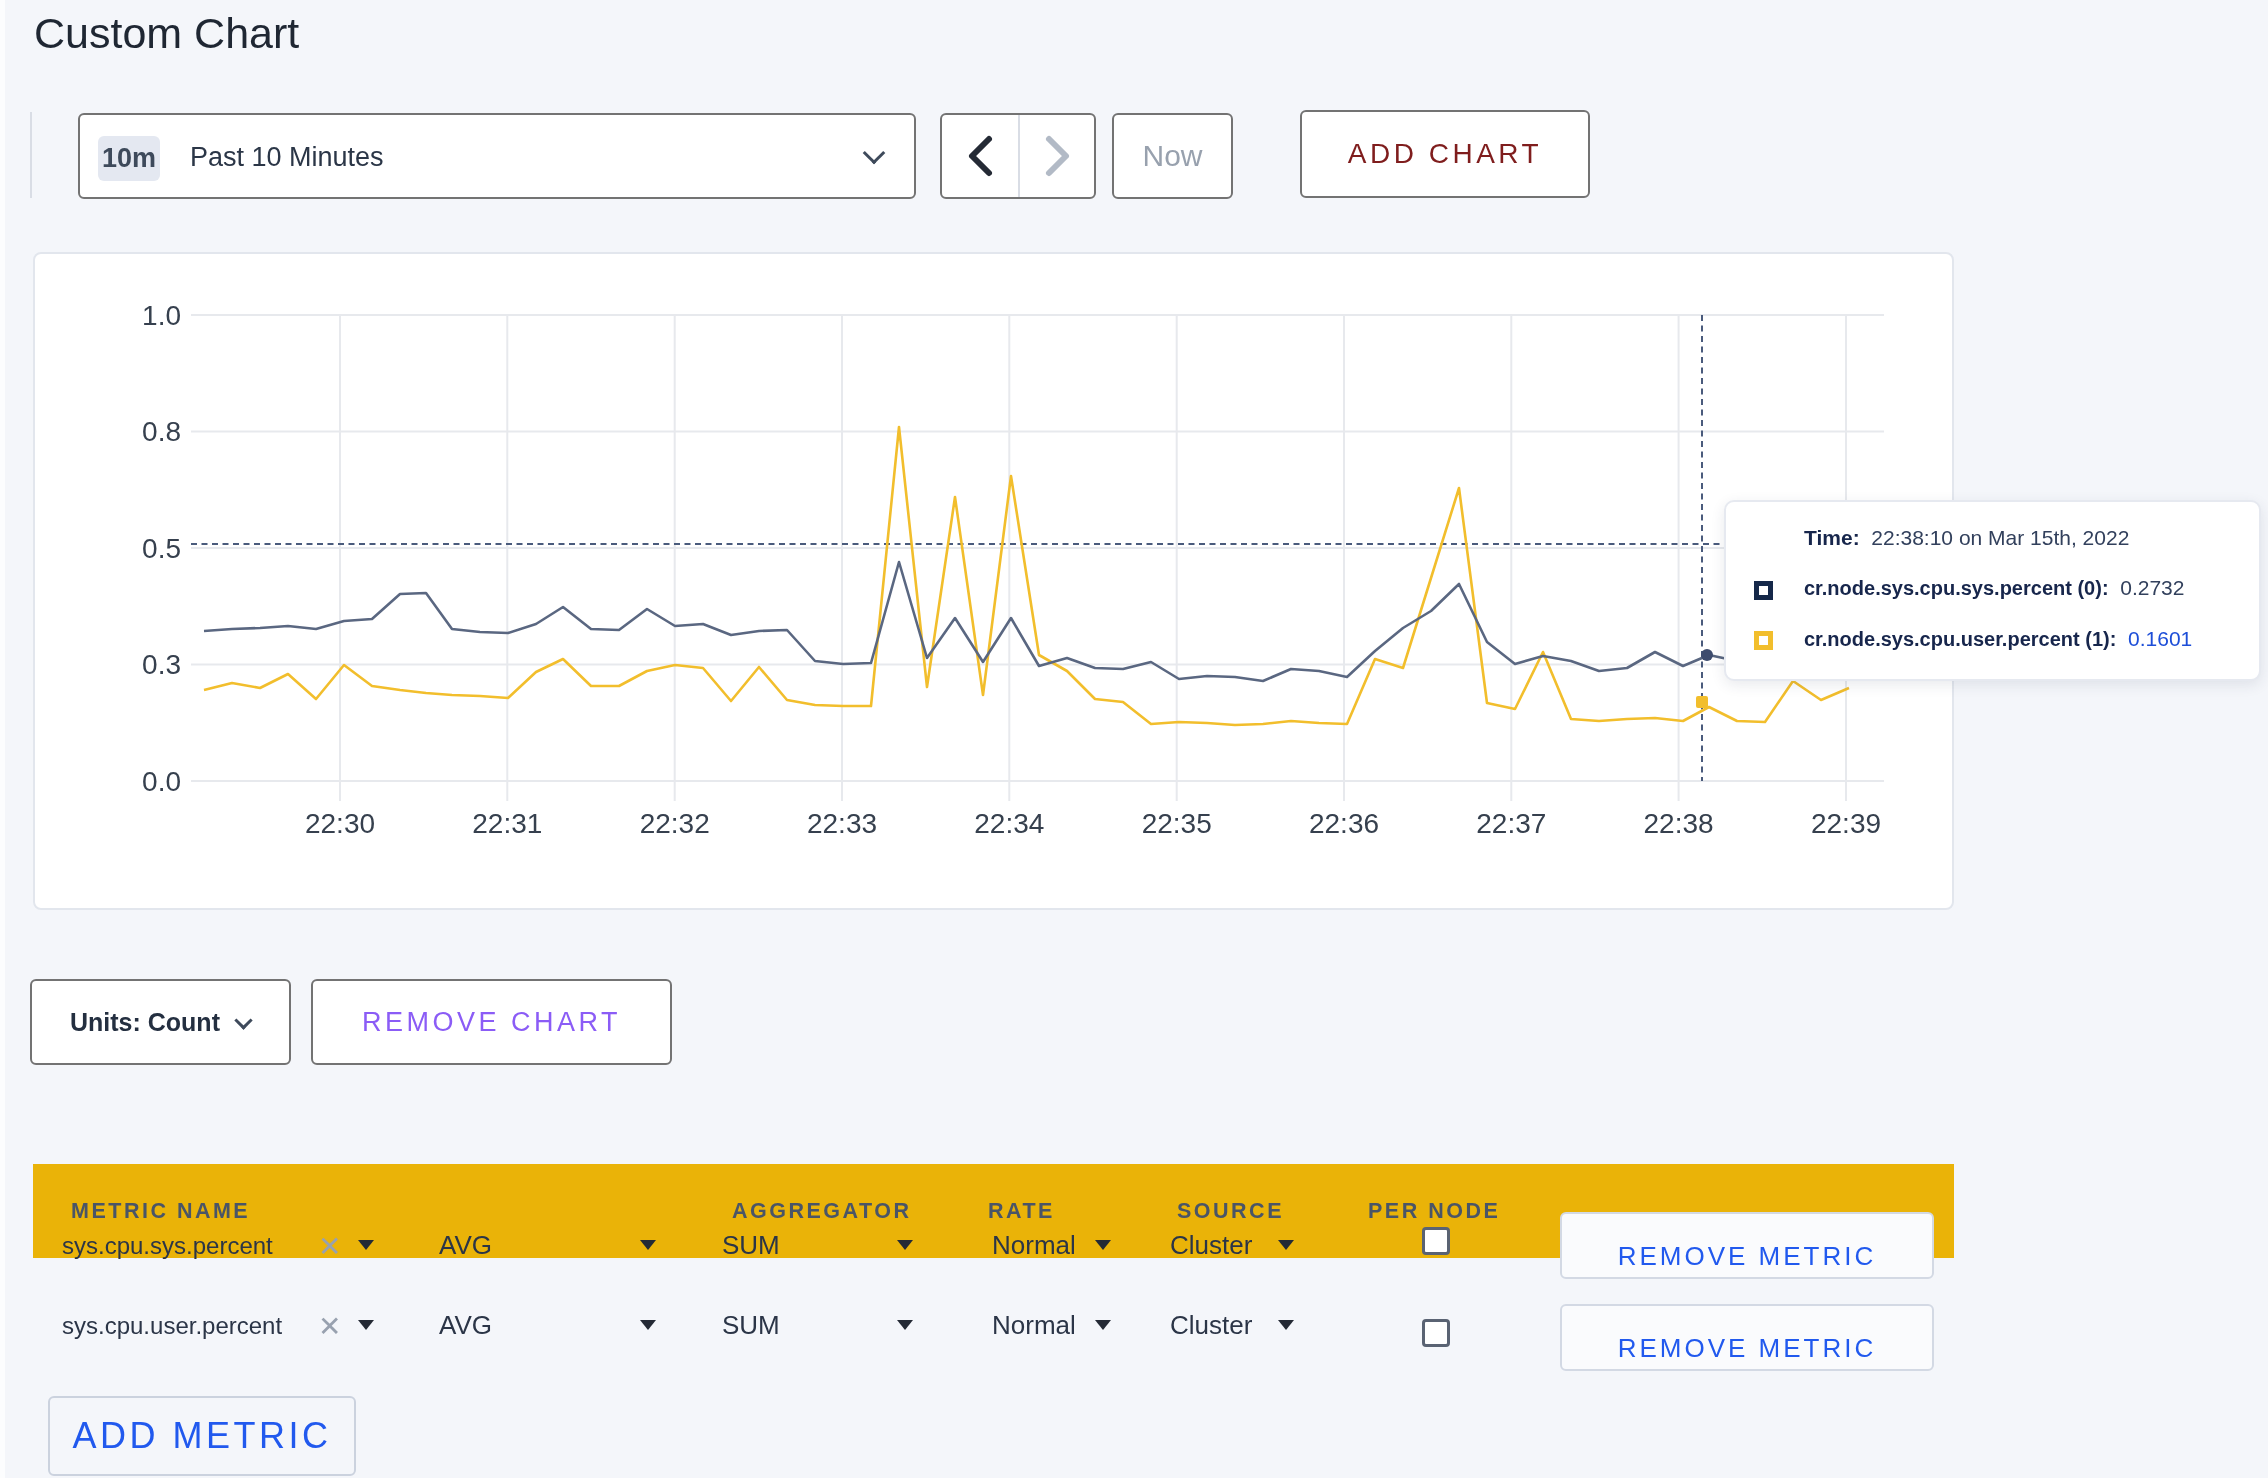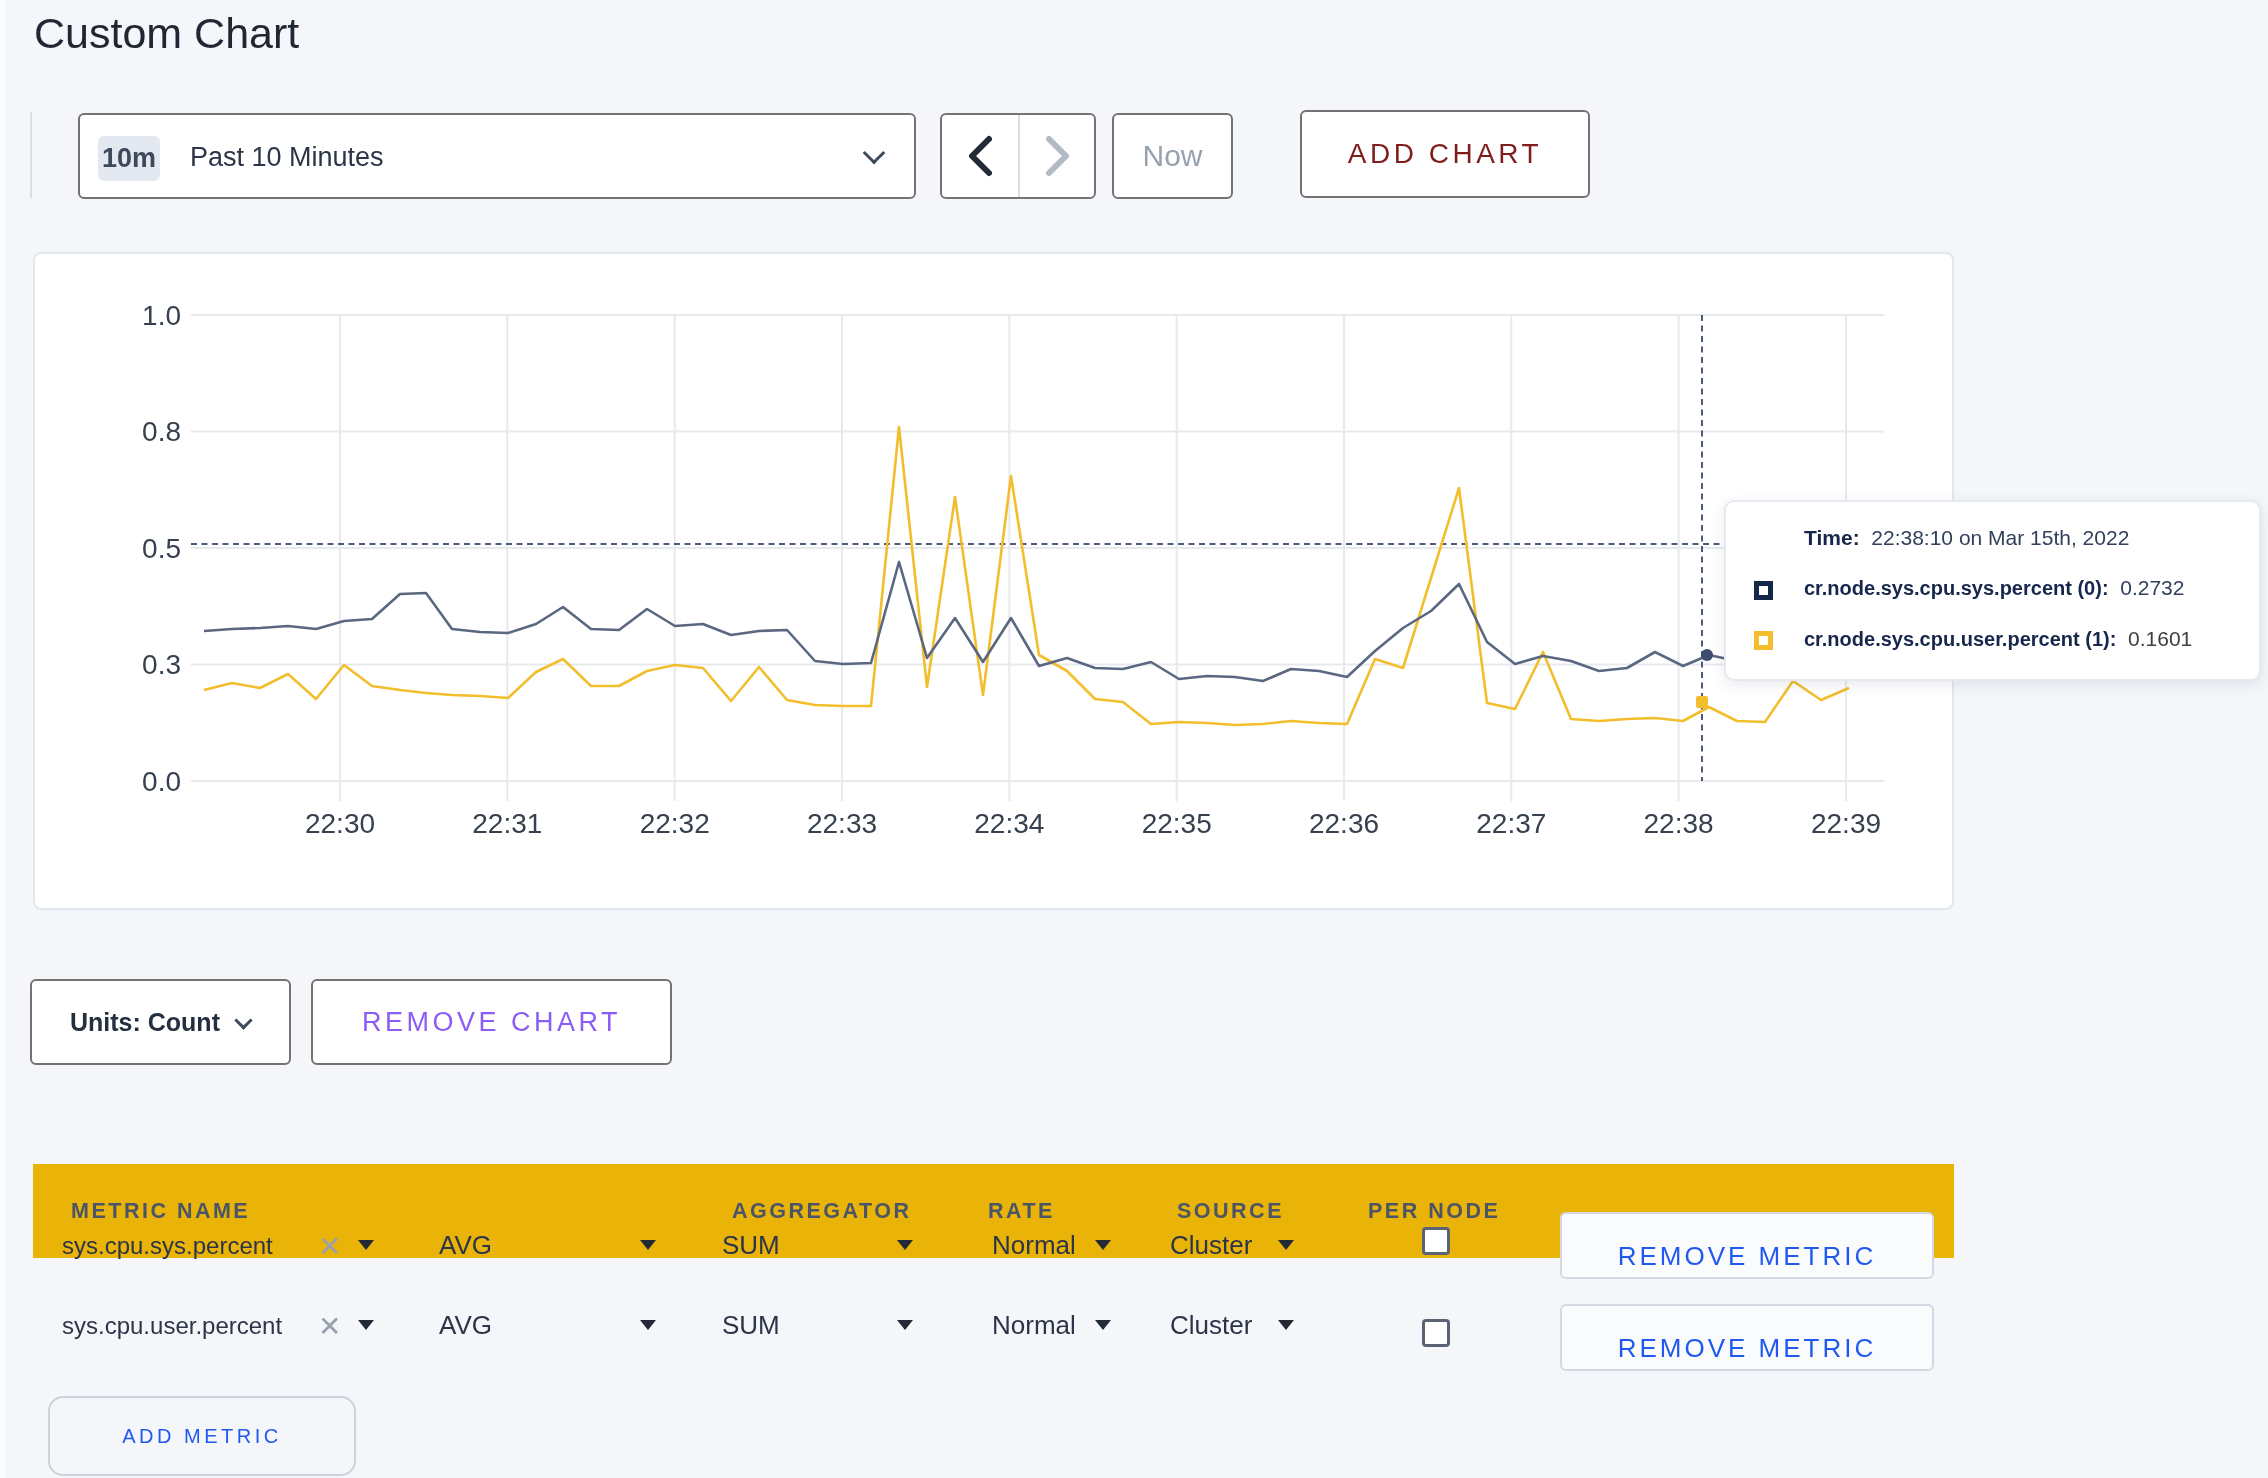--- a/index.html
+++ b/index.html
@@ -30,21 +30,21 @@
 .chev.units { left:205px; top:33px; width:13px; height:13px; }
 .removechart { left:311px; top:979px; width:361px; height:86px; font-size:27px; font-weight:500; color:#8b5cf6; letter-spacing:3.5px; text-align:center; line-height:82px; }
 .thead { left:33px; top:1164px; width:1921px; height:94px; background:#eab308; }
 .th { position:absolute; top:0; height:94px; line-height:94px; font-size:21.5px; font-weight:600; letter-spacing:2.5px; color:#4A5567; }
 .mrow { left:33px; width:1921px; height:0; }
 .cell { position:absolute; font-size:26px; color:#2B3547; white-space:nowrap; }
 .tri { position:absolute; width:0; height:0; border-left:8px solid transparent; border-right:8px solid transparent; border-top:10px solid #242A35; }
 .xicon { position:absolute; font-size:28px; color:#98A1AF; }
 .cbox { position:absolute; width:28px; height:28px; background:#fff; border:3px solid #5A6373; border-radius:4px; }
 .rmbtn { position:absolute; left:1527px; width:374px; height:67px; background:#FAFBFD; border:2px solid #D3D9E4; border-radius:6px; font-size:26px; font-weight:500; color:#2159EE; letter-spacing:3px; text-align:center; line-height:85px; }
-.addmetric { left:48px; top:1396px; width:308px; height:80px; border:2px solid #CBD2DE; border-radius:15px; font-size:20px; font-weight:500; color:#2159EE; letter-spacing:3.5px; text-align:center; line-height:76px; }
+.addmetric { left:48px; top:1396px; width:308px; height:80px; border:2px solid #CBD2DE; border-radius:6px; font-size:36px; font-weight:500; color:#2159EE; letter-spacing:3.5px; text-align:center; line-height:76px; }
 </style>
 </head>
 <body>
 <div id="page">
 <div class="abs leftstrip"></div>
 <h1 class="abs title">Custom Chart</h1>
 <div class="abs vdiv"></div>
 <div class="abs ctrl timesel">
   <div class="abs badge10m">10m</div>
   <div class="abs tslabel">Past 10 Minutes</div>
@@ -96,21 +96,21 @@
 <polyline points="204,690 232,683 260,688 288,674 316,699 344,665 372,686 400,690 426,693 452,695 480,696 508,698 536,672 563,659 591,686 619,686 647,671 675,665 703,668 731,701 759,667 787,700 815,705 843,706 871,706 899,427 927,687 955,497 983,695 1011,476 1039,655 1067,671 1095,699 1123,702 1151,724 1179,722 1207,723 1235,725 1263,724 1291,721 1319,723 1347,724 1375,659 1403,668 1431,578 1459,488 1487,703 1515,709 1543,652 1571,719 1599,721 1627,719 1655,718 1683,721 1709,707 1737,721 1765,722 1793,681 1821,700 1849,688" fill="none" stroke="#F2BE2C" stroke-width="2.6" stroke-linejoin="round"></polyline>
 <polyline points="204,631 232,629 260,628 288,626 316,629 344,621 372,619 400,594 426,593 452,629 480,632 508,633 536,624 563,607 591,629 619,630 647,609 675,626 703,624 731,635 759,631 787,630 815,661 843,664 871,663 899,562 927,658 955,618 983,662 1011,618 1039,666 1067,658 1095,668 1123,669 1151,662 1179,679 1207,676 1235,677 1263,681 1291,669 1319,671 1347,677 1375,651 1403,628 1431,611 1459,584 1487,642 1515,664 1543,656 1571,661 1599,671 1627,668 1655,652 1683,666 1709,655 1737,661 1765,660 1793,663 1821,655 1849,658" fill="none" stroke="#5A6781" stroke-width="2.6" stroke-linejoin="round"></polyline>
 <rect x="1696" y="696" width="12" height="12" rx="2" fill="#F2BE2C"></rect>
 <circle cx="1707" cy="655" r="6" fill="#3E4C6E"></circle>
 </svg>
 <div class="abs tooltip">
   <div class="ttrow" style="top:24px"><span style="font-size:21px;font-weight:bold;color:#17264C">Time:</span><span style="font-size:21px;color:#32405C">&nbsp;&nbsp;22:38:10 on Mar 15th, 2022</span></div>
   <div class="ttsq" style="top:79px;border:5px solid #152849"></div>
   <div class="ttrow" style="top:74px"><span style="font-size:20px;font-weight:bold;color:#17264C">cr.node.sys.cpu.sys.percent (0):</span><span style="font-size:21px;color:#32405C">&nbsp;&nbsp;0.2732</span></div>
   <div class="ttsq" style="top:129px;border:5px solid #F2BE2C"></div>
-  <div class="ttrow" style="top:125px"><span style="font-size:20px;font-weight:bold;color:#17264C">cr.node.sys.cpu.user.percent (1):</span><span style="font-size:21px;color:#404040">&nbsp;&nbsp;0.1601</span></div>
+  <div class="ttrow" style="top:125px"><span style="font-size:20px;font-weight:bold;color:#17264C">cr.node.sys.cpu.user.percent (1):</span><span style="font-size:21px;color:#1d4ed8">&nbsp;&nbsp;0.1601</span></div>
 </div>
 <div class="abs ctrl unitsbtn">
   <div class="abs unitslabel">Units: Count</div>
   <div class="abs chev units"></div>
 </div>
 <div class="abs ctrl removechart">REMOVE CHART</div>
 <div class="abs thead">
   <div class="th" style="left:38px">METRIC NAME</div>
   <div class="th" style="left:699px">AGGREGATOR</div>
   <div class="th" style="left:955px">RATE</div>

